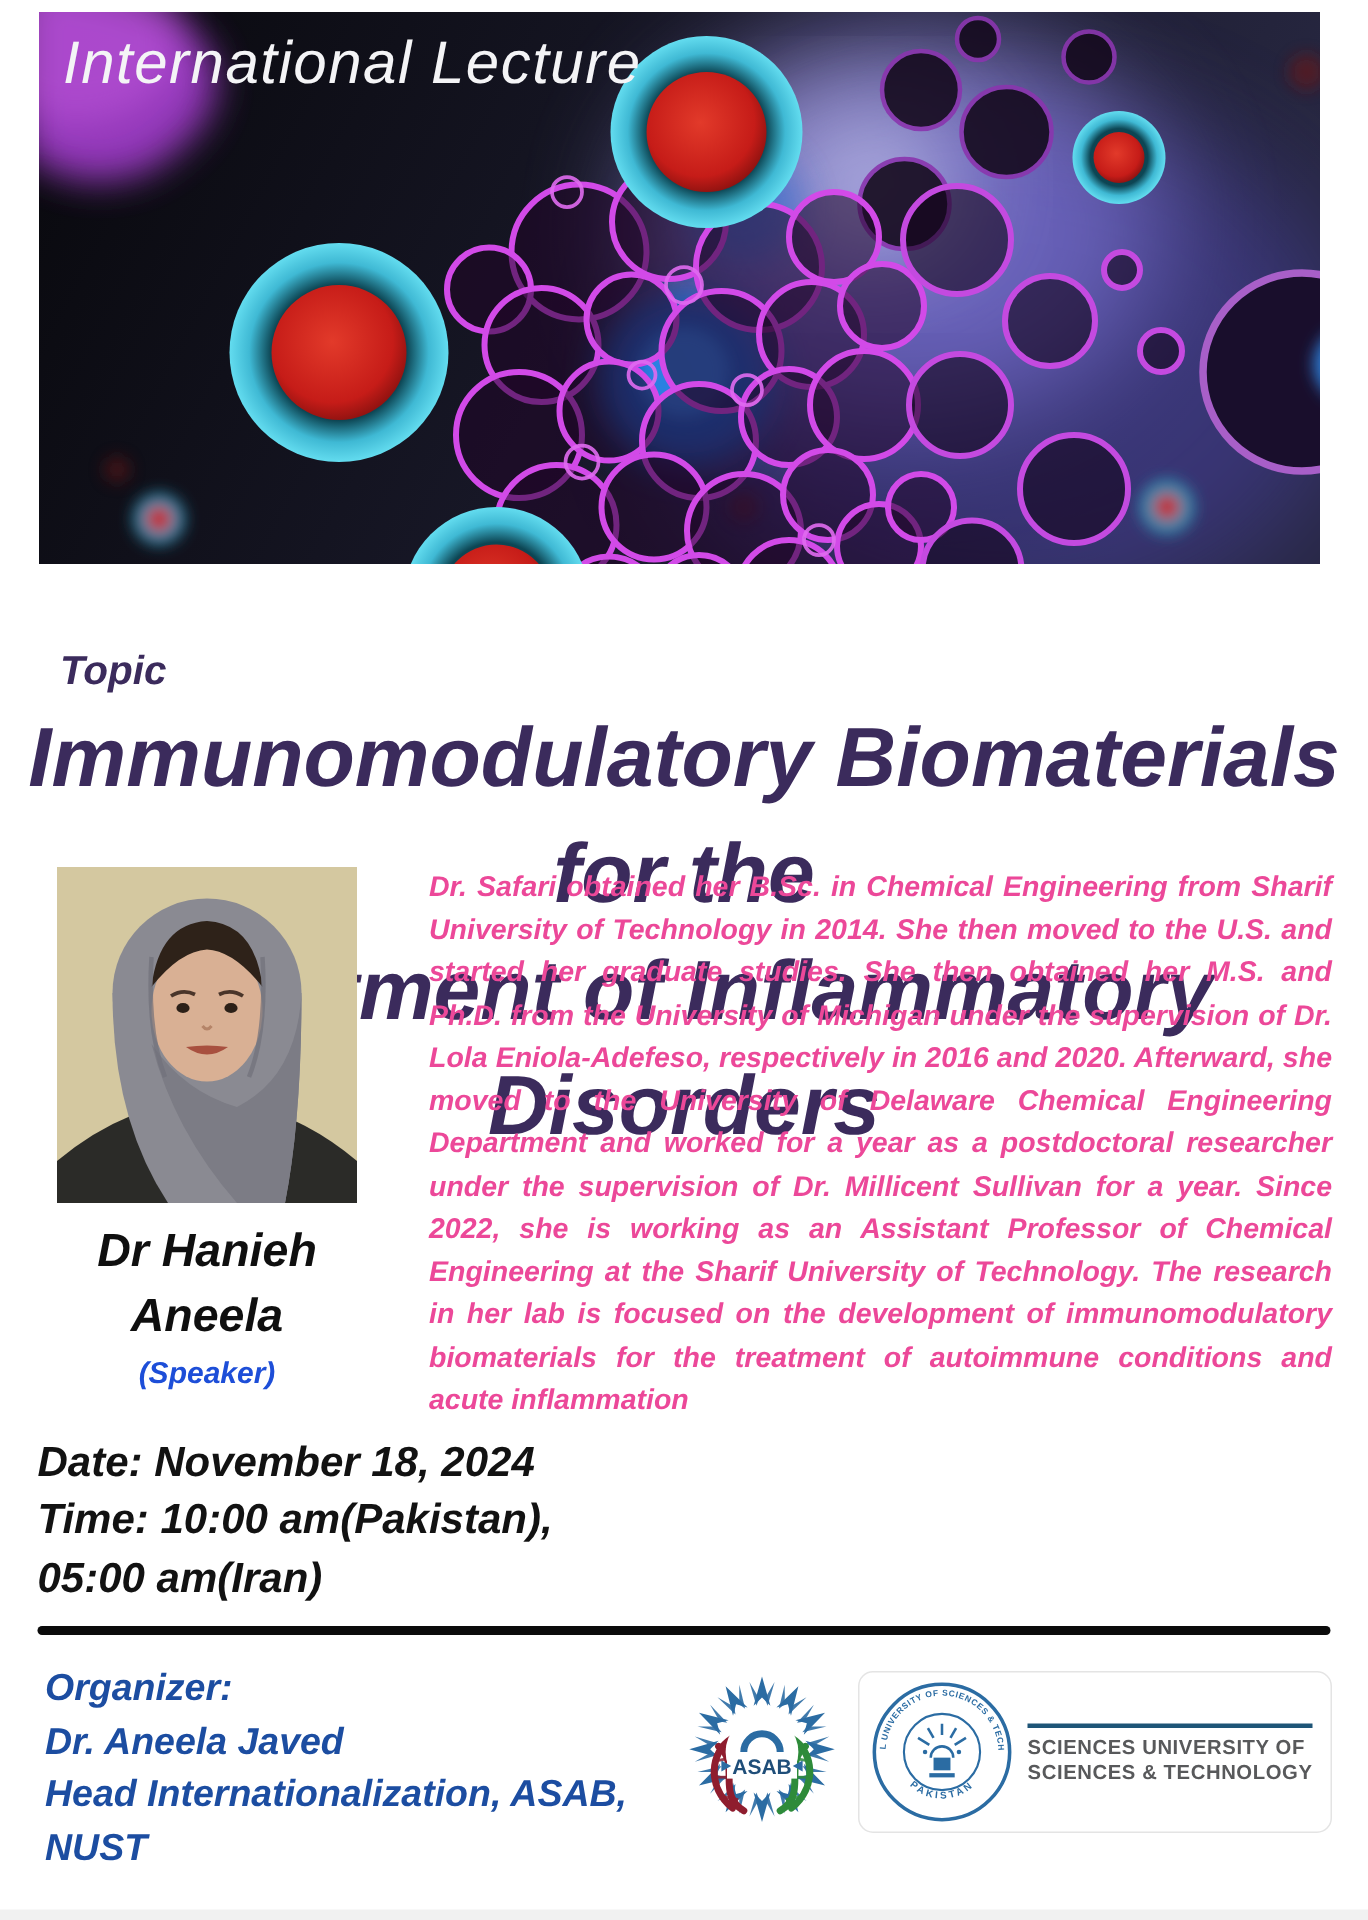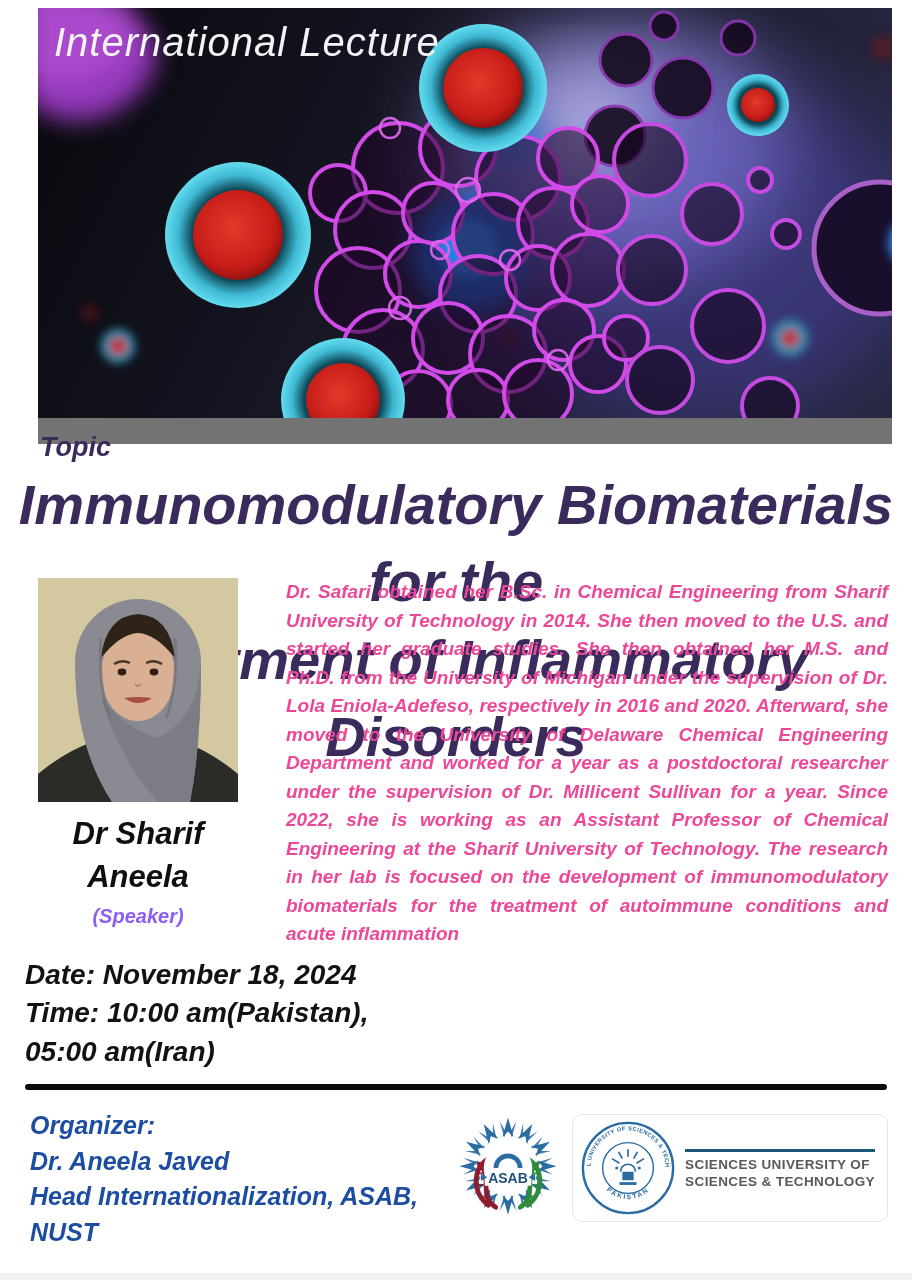--- a/index.html
+++ b/index.html
@@ -1,38 +1,38 @@
 <!DOCTYPE html>
 <html><head>
 <meta charset="utf-8">
 <style>
   * { margin:0; padding:0; box-sizing:border-box; }
   html,body { width:912px; height:1280px; background:#ffffff; overflow:hidden;
     font-family:"Liberation Sans","DejaVu Sans",sans-serif; }
   .poster { position:relative; width:912px; height:1280px; background:#fff; }
 
   
-  .hero { position:absolute; left:38px; top:8px; width:854px; height:436px; overflow:hidden; background:#737373; }
+  .hero { position:absolute; left:26px; top:8px; width:854px; height:368px; overflow:hidden; background:#737373; }
   .hero svg { display:block; width:854px; height:410px; }
   .hero-title { position:absolute; left:16px; top:12px; color:#f4f4f6; font-size:40px;
     font-style:italic; font-weight:500; letter-spacing:1px; }
 
   
   .topic-label { position:absolute; left:40px; top:432px; color:#3b2b5c; font-size:27px;
     font-weight:bold; font-style:italic; }
   .topic-title { position:absolute; left:0; top:466px; width:912px; text-align:center;
     color:#3b2b5c; font-size:56px; font-weight:bold; font-style:italic; line-height:1.38; }
 
   
   .main-row { position:absolute; left:26px; top:578px; width:862px; display:flex; }
   .left-col { width:242px; flex:none; padding-left:12px; }
   .photo { width:200px; height:224px; overflow:hidden; }
   .speaker-name { width:200px; text-align:center; margin-top:10px; color:#0f0f0f;
     font-size:31px; font-weight:bold; font-style:italic; line-height:1.4; }
-  .speaker-role { width:200px; text-align:center; margin-top:6px; color:#8b5cf6;
+  .speaker-role { width:200px; text-align:center; margin-top:6px; color:#1d4ed8;
     font-size:20px; font-weight:bold; font-style:italic; }
   .bio { flex:1; padding-left:18px; padding-right:0; color:#ec4899; font-size:19px;
     font-weight:bold; font-style:italic; line-height:1.5; text-align:justify; }
 
   
   .schedule { position:absolute; left:25px; top:956px; color:#121212; font-size:28px;
     font-weight:bold; font-style:italic; line-height:1.37; }
 
   
   .divider { position:absolute; left:25px; top:1084px; width:862px; height:6px; background:#0b0b0b; border-radius:3px; }
@@ -210,21 +210,21 @@
           <ellipse cx="84" cy="94" rx="4.4" ry="3.4" fill="#2c2018"></ellipse>
           <ellipse cx="116" cy="94" rx="4.4" ry="3.4" fill="#2c2018"></ellipse>
           <path d="M97,106 Q100,110 103,106" stroke="#b58468" stroke-width="2" fill="none"></path>
           <path d="M86,120 Q100,130 114,120 Q100,118 86,120 Z" fill="#a8503f"></path>
 
           <path d="M63,60 Q60,110 72,140" stroke="#70707a" stroke-width="3" fill="none" opacity="0.7"></path>
           <path d="M137,60 Q140,110 128,140" stroke="#70707a" stroke-width="3" fill="none" opacity="0.7"></path>
         </svg>
       </div>
       <div class="speaker-name">
-        <div>Dr Sharif</div>
+        <div>Dr Hanieh</div>
         <div>Aneela</div>
       </div>
       <div class="speaker-role">(Speaker)</div>
     </div>
     <div class="bio">Dr. Safari obtained her B.Sc. in Chemical Engineering from Sharif University of Technology in 2014. She then moved to the U.S. and started her graduate studies. She then obtained her M.S. and Ph.D. from the University of Michigan under the supervision of Dr. Lola Eniola-Adefeso, respectively in 2016 and 2020. Afterward, she moved to the University of Delaware Chemical Engineering Department and worked for a year as a postdoctoral researcher under the supervision of Dr. Millicent Sullivan for a year. Since 2022, she is working as an Assistant Professor of Chemical Engineering at the Sharif University of Technology. The research in her lab is focused on the development of immunomodulatory biomaterials for the treatment of autoimmune conditions and acute inflammation</div>
   </div>
 
   <div class="schedule">
     <div>Date: November 18, 2024</div>
     <div>Time: 10:00 am(Pakistan),</div>

